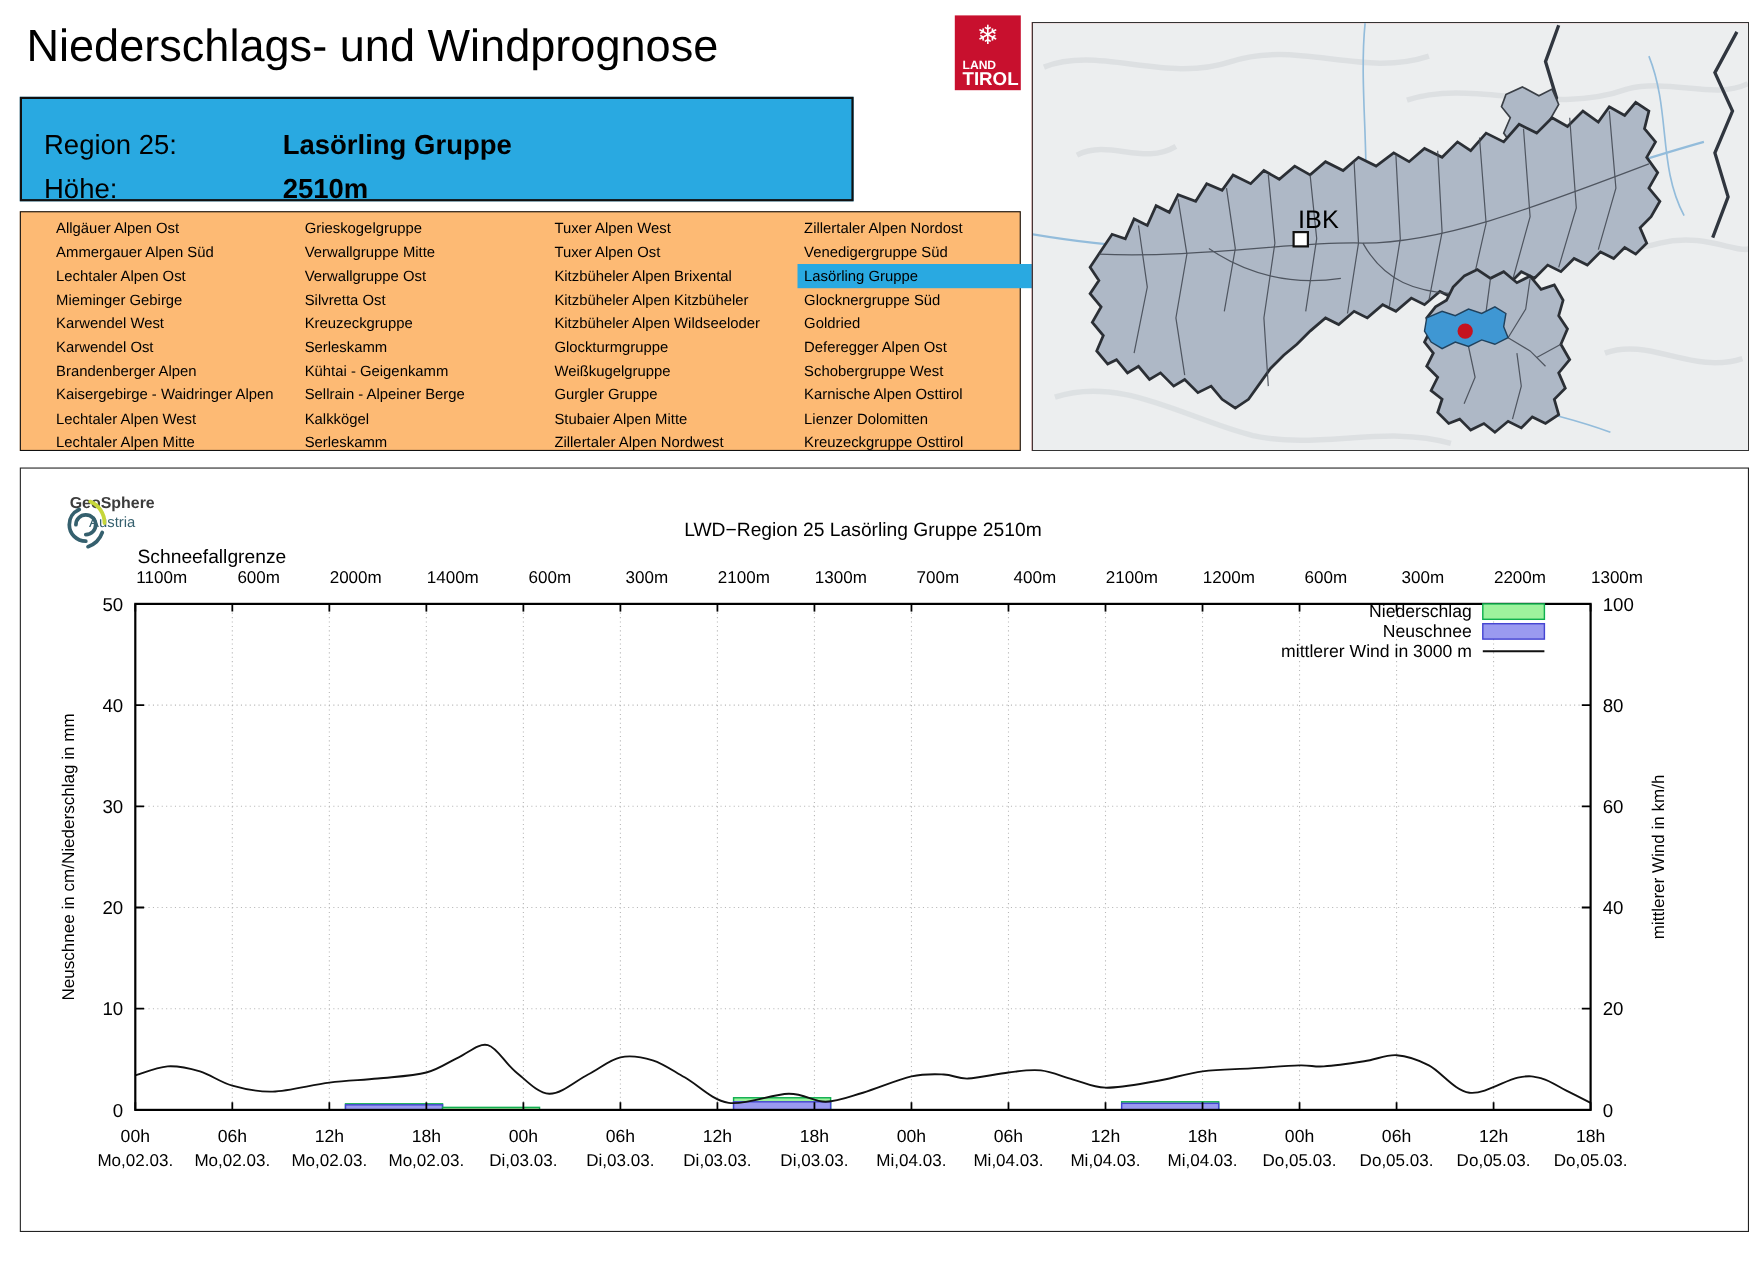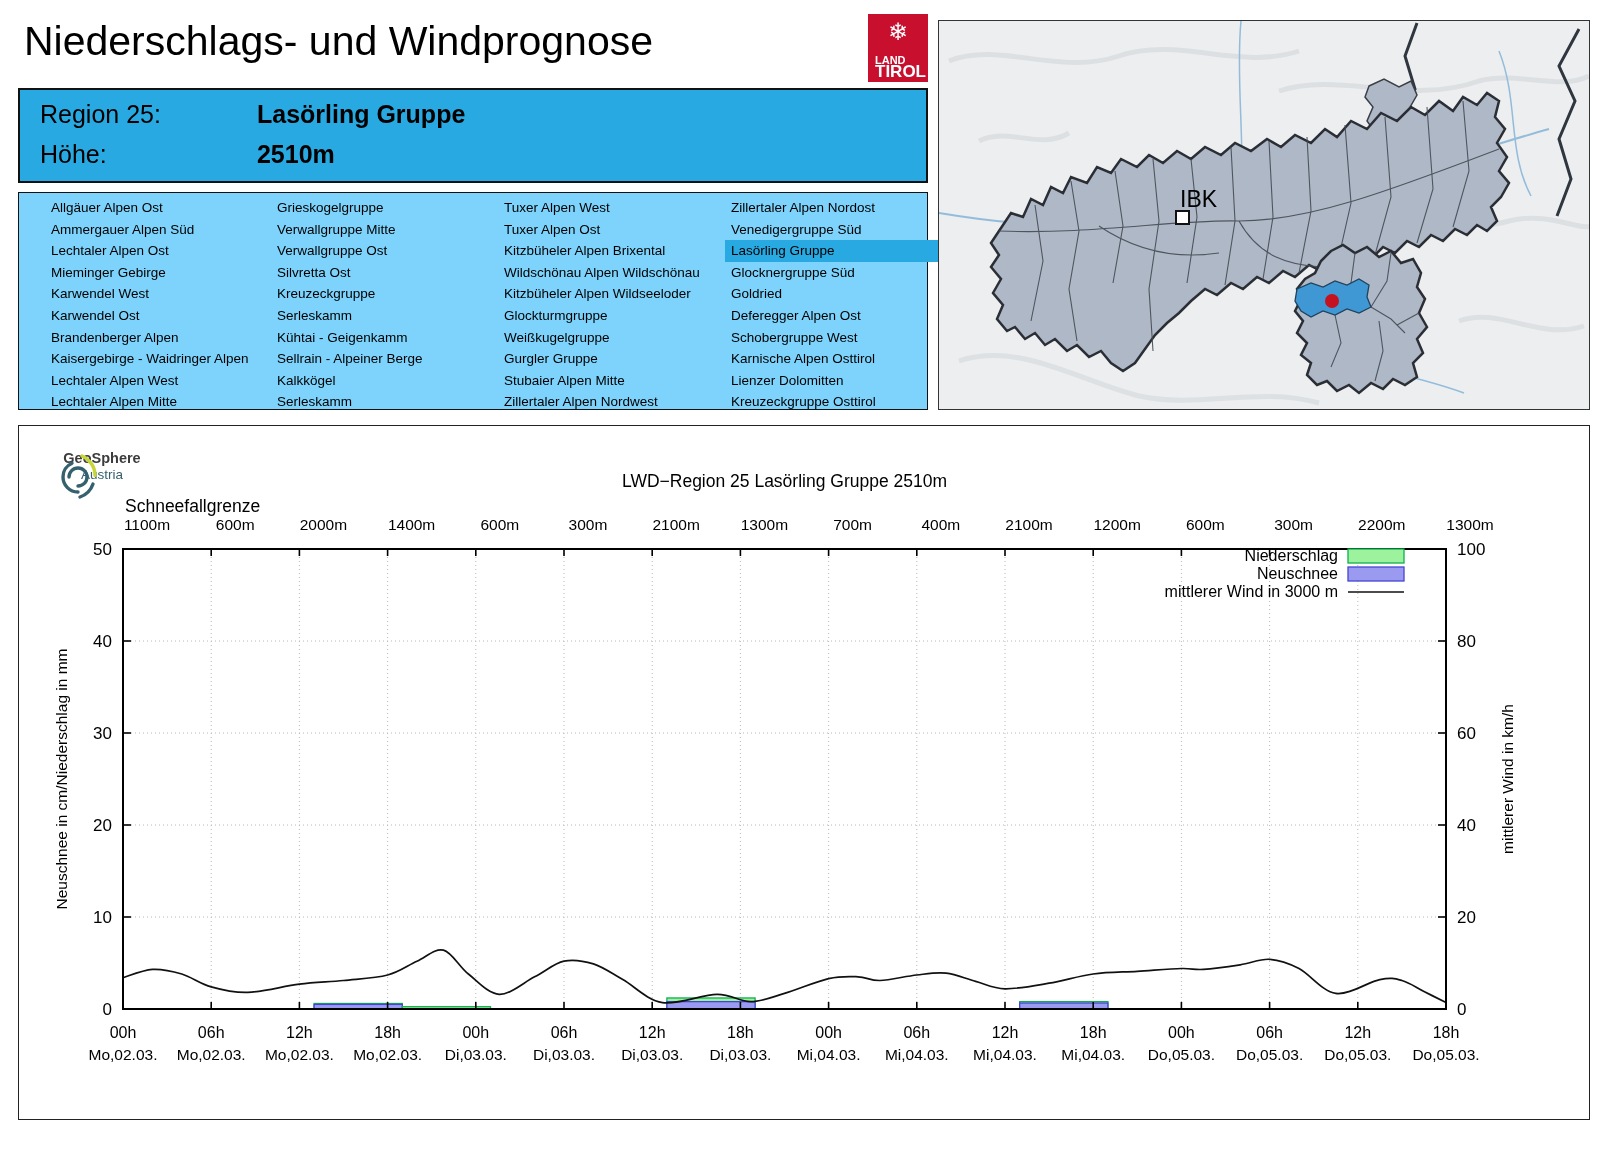--- a/index.html
+++ b/index.html
@@ -9,27 +9,27 @@
 
   .page-title{position:absolute;left:24px;top:18px;font-size:41px;font-weight:400;
               letter-spacing:0;white-space:nowrap;}
 
   .lt-logo{position:absolute;left:868px;top:14px;width:60px;height:68px;background:#c8102e;
            color:#fff;}
   .lt-logo .flake{position:absolute;left:0;right:0;top:4px;text-align:center;font-size:24px;}
   .lt-logo .l1{position:absolute;left:7px;top:40px;font-size:11px;font-weight:700;line-height:12px;}
   .lt-logo .l2{position:absolute;left:7px;top:52px;font-size:17px;font-weight:700;line-height:12px;}
 
-  .info-box{position:absolute;left:18px;top:88px;width:910px;height:95px;background:#29a9e1;
-            border:2px solid #111;padding:4px 0 0 20px;}
+  .info-box{position:absolute;left:18px;top:88px;width:758px;height:95px;background:#29a9e1;
+            border:2px solid #111;padding:22px 0 0 20px;}
   .info-row{height:40px;line-height:40px;font-size:25px;white-space:nowrap;}
   .info-row .lbl{display:inline-block;width:210px;}
   .info-row .val{font-weight:700;}
 
-  .region-box{position:absolute;left:18px;top:192px;width:910px;height:218px;background:#7dd3fc;
+  .region-box{position:absolute;left:18px;top:192px;width:910px;height:218px;background:#fdba74;
               border:1.5px solid #111;}
   .region-col{position:absolute;top:4px;}
   .region-col .item{height:21.6px;line-height:21.6px;font-size:13.5px;white-space:nowrap;
                     padding-left:6px;margin-left:-6px;}
   .region-col .item.selected{background:#29a9e1;}
   .col0{left:32px;width:222px;}
   .col1{left:258px;width:223px;}
   .col2{left:485px;width:223px;}
   .col3{left:712px;width:214px;}
 
@@ -92,21 +92,21 @@
         <div class="item">Serleskamm</div>
         <div class="item">Kühtai - Geigenkamm</div>
         <div class="item">Sellrain - Alpeiner Berge</div>
         <div class="item">Kalkkögel</div>
         <div class="item">Serleskamm</div>
       </div>
     <div class="region-col col2" id="rcol2">
         <div class="item">Tuxer Alpen West</div>
         <div class="item">Tuxer Alpen Ost</div>
         <div class="item">Kitzbüheler Alpen Brixental</div>
-        <div class="item">Wildschönau Alpen Wildschönau</div>
+        <div class="item">Kitzbüheler Alpen Kitzbüheler</div>
         <div class="item">Kitzbüheler Alpen Wildseeloder</div>
         <div class="item">Glockturmgruppe</div>
         <div class="item">Weißkugelgruppe</div>
         <div class="item">Gurgler Gruppe</div>
         <div class="item">Stubaier Alpen Mitte</div>
         <div class="item">Zillertaler Alpen Nordwest</div>
       </div>
     <div class="region-col col3" id="rcol3">
         <div class="item">Zillertaler Alpen Nordost</div>
         <div class="item">Venedigergruppe Süd</div>

